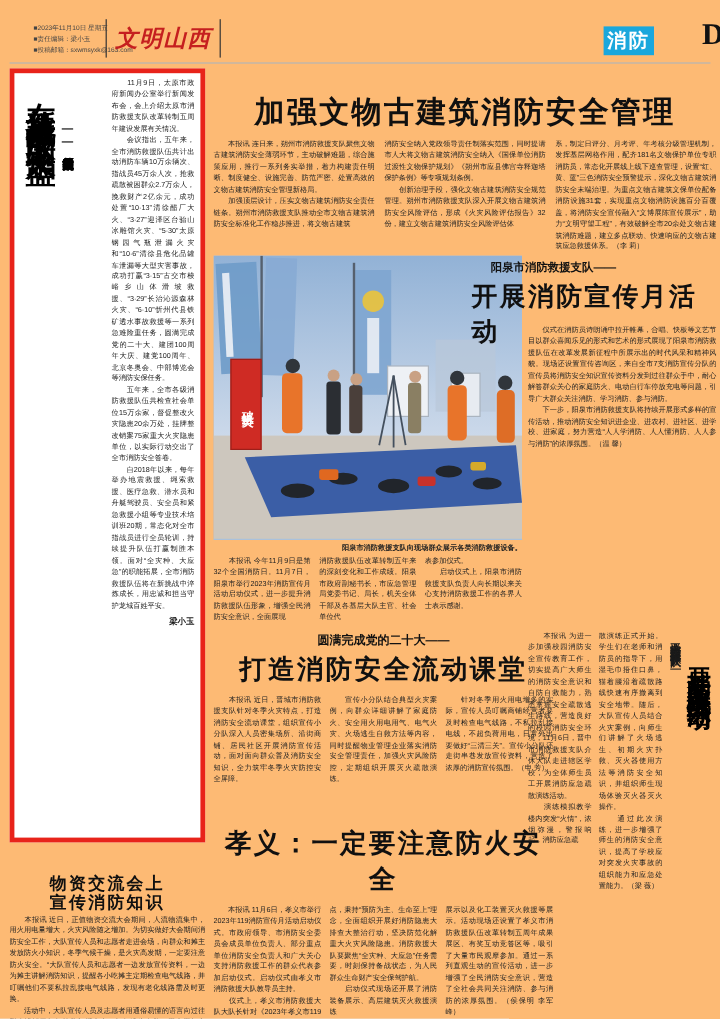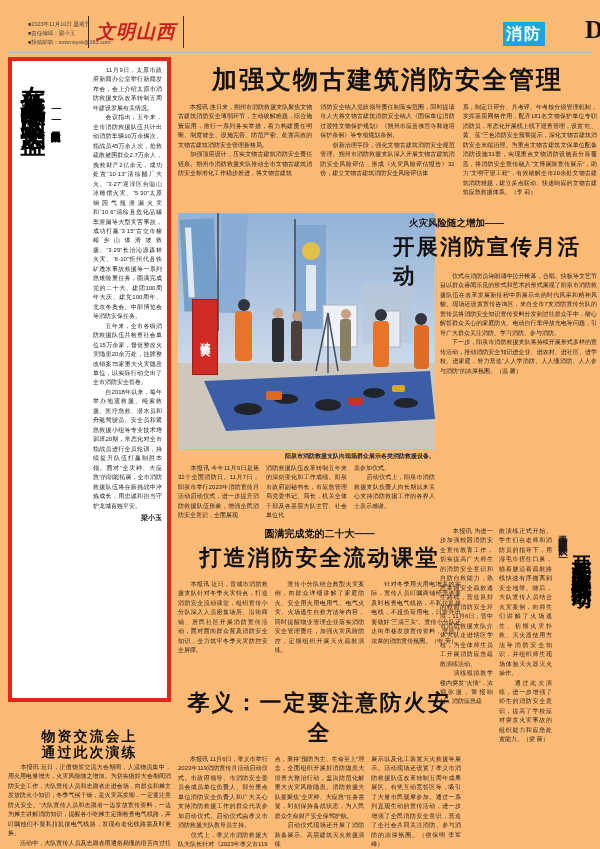--- a/index.html
+++ b/index.html
@@ -62,27 +62,27 @@
     </div>
     <div class="bodytext">　　11月9日，太原市政府新闻办公室举行新闻发布会，会上介绍太原市消防救援支队改革转制五周年建设发展有关情况。
 　　会议指出，五年来，全市消防救援队伍共计出动消防车辆10万余辆次、指战员45万余人次，抢救疏散被困群众2.7万余人，挽救财产2亿余元，成功处置“10·13”清徐醋厂大火、“3·27”迎泽区台骀山冰雕馆火灾、“5·30”太原钢园气瓶泄漏火灾和“10·6”清徐县危化品罐车泄漏等大型灾害事故，成功打赢“3·15”古交市梭峪乡山体滑坡救援、“3·29”长治沁源森林火灾、“6·10”忻州代县铁矿透水事故救援等一系列急难险重任务，圆满完成党的二十大、建团100周年大庆、建党100周年、北京冬奥会、中部博览会等消防安保任务。
 　　五年来，全市各级消防救援队伍共检查社会单位15万余家，督促整改火灾隐患20余万处，挂牌整改销案75家重大火灾隐患单位，以实际行动交出了全市消防安全答卷。
 　　自2018年以来，每年举办地震救援、绳索救援、医疗急救、潜水员和舟艇驾驶员、安全员和紧急救援小组等专业技术培训班20期，常态化对全市指战员进行全员轮训，持续提升队伍打赢制胜本领。面对“全灾种、大应急”的职能拓展，全市消防救援队伍将在新挑战中淬炼成长，用忠诚和担当守护龙城百姓平安。</div>
     <div class="feature-byline">梁小玉</div>
   </div>
 
   <div class="abs" style="left:8px;top:728px;width:163px;height:138px;overflow:hidden;">
     <div class="headline" style="font-size:14px;line-height:16px;">物资交流会上</div>
-    <div class="headline" style="font-size:14px;line-height:16px;margin-bottom:3px;">通过此次演练</div>
+    <div class="headline" style="font-size:14px;line-height:16px;margin-bottom:3px;">宣传消防知识</div>
     <div class="bodytext">　　本报讯 近日，正值物资交流大会期间，人流物流集中，用火用电量增大，火灾风险随之增加。为切实做好大会期间消防安全工作，大队宣传人员和志愿者走进会场，向群众和摊主发放防火小知识，冬季气候干燥，是火灾高发期，一定要注意防火安全。“大队宣传人员和志愿者一边发放宣传资料，一边为摊主讲解消防知识，提醒各小吃摊主定期检查电气线路，并叮嘱他们不要私拉乱接电气线路，发现有老化线路需及时更换。
 　　活动中，大队宣传人员及志愿者用通俗易懂的语言向过往群众讲解了如何扑救初期火灾、如何逃生自救，用火用气安全、灭火器的正确使用方法等知识。（张馨之）</div>
   </div>
 
   <div class="abs" style="left:178px;top:57px;width:419px;">
-    <div class="headline" style="font-size:25px;margin:6px 0 7px 0;">加强文物古建筑消防安全管理</div>
+    <div class="headline" style="font-size:25px;margin:20px 0 7px 0;">加强文物古建筑消防安全管理</div>
     <div class="cols" style="height:96px;">
       <div class="col">　　本报讯 连日来，朔州市消防救援支队聚焦文物古建筑消防安全薄弱环节，主动破解难题，综合施策应用，推行一系列务实举措，着力构建责任明晰、制度健全、设施完善、防范严密、处置高效的文物古建筑消防安全管理新格局。
 　　加强顶层设计，压实文物古建筑消防安全责任链条。朔州市消防救援支队推动全市文物古建筑消防安全标准化工作稳步推进，将文物古建筑</div>
       <div class="col">消防安全纳入党政领导责任制落实范围，同时提请市人大将文物古建筑消防安全纳入《国保单位消防过渡性文物保护规划》《朔州市应县佛宫寺释迦塔保护条例》等专项规划条例。
 　　创新治理手段，强化文物古建筑消防安全规范管理。朔州市消防救援支队深入开展文物古建筑消防安全风险评估，形成《火灾风险评估报告》32份，建立文物古建筑消防安全风险评估体</div>
       <div class="col">系，制定日评分、月考评、年考核分级管理机制，发挥基层网格作用，配齐181名文物保护单位专职消防员，常态化开展线上线下巡查管理，设置“红、黄、蓝”三色消防安全预警提示，深化文物古建筑消防安全末端治理。为重点文物古建筑文保单位配备消防设施31套，实现重点文物消防设施百分百覆盖，将消防安全宣传融入“文博展陈宣传展示”，助力“文明守望工程”，有效破解全市20余处文物古建筑消防难题，建立多点联动、快速响应的文物古建筑应急救援体系。（李 莉）</div>
     </div>
   </div>
 
   <div class="abs photo" style="left:178px;top:213px;width:257px;height:237px;">
@@ -137,21 +137,21 @@
       </g>
       <rect x="88" y="178" width="16" height="9" fill="#e06820" rx="2"></rect>
       <rect x="170" y="184" width="15" height="8" fill="#c8322b" rx="2"></rect>
       <rect x="214" y="172" width="13" height="7" fill="#d5aa2a" rx="2"></rect>
     </svg>
     <div class="photo-sign" style="left:14px;top:86px;width:24px;height:74px;">破拆类</div>
   </div>
   <div class="abs caption" style="left:178px;top:452px;width:257px;">阳泉市消防救援支队向现场群众展示各类消防救援设备。</div>
 
   <div class="abs" style="left:393px;top:217px;width:204px;">
-    <div class="kicker" style="font-size:9.5px;padding-left:16px;">火灾风险随之增加——</div>
+    <div class="kicker" style="font-size:9.5px;padding-left:16px;">阳泉市消防救援支队——</div>
     <div class="headline" style="font-size:21.5px;margin-top:2px;text-align:left;">开展消防宣传月活动</div>
   </div>
   <div class="abs bodytext" style="left:440px;top:272px;width:157px;height:243px;">　　仪式在消防员诗朗诵中拉开帷幕，合唱、快板等文艺节目以群众喜闻乐见的形式和艺术的形式展现了阳泉市消防救援队伍在改革发展新征程中所展示出的时代风采和精神风貌。现场还设置宣传咨询区，来自全市7支消防宣传分队的宣传员将消防安全知识宣传资料分发到过往群众手中，耐心解答群众关心的家庭防火、电动自行车停放充电等问题，引导广大群众关注消防、学习消防、参与消防。
 　　下一步，阳泉市消防救援支队将持续开展形式多样的宣传活动，推动消防安全知识进企业、进农村、进社区、进学校、进家庭，努力营造“人人学消防、人人懂消防、人人参与消防”的浓厚氛围。（温 馨）</div>
   <div class="abs cols" style="left:178px;top:464px;width:257px;height:58px;gap:7px;">
     <div class="col">　　本报讯 今年11月9日是第32个全国消防日。11月7日，阳泉市举行2023年消防宣传月活动启动仪式，进一步提升消防救援队伍形象，增强全民消防安全意识，全面展现</div>
     <div class="col">消防救援队伍改革转制五年来的深刻变化和工作成绩。阳泉市政府副秘书长，市应急管理局党委书记、局长，机关全体干部及各基层大队主官、社会单位代</div>
     <div class="col">表参加仪式。
 　　启动仪式上，阳泉市消防救援支队负责人向长期以来关心支持消防救援工作的各界人士表示感谢。</div>
   </div>

